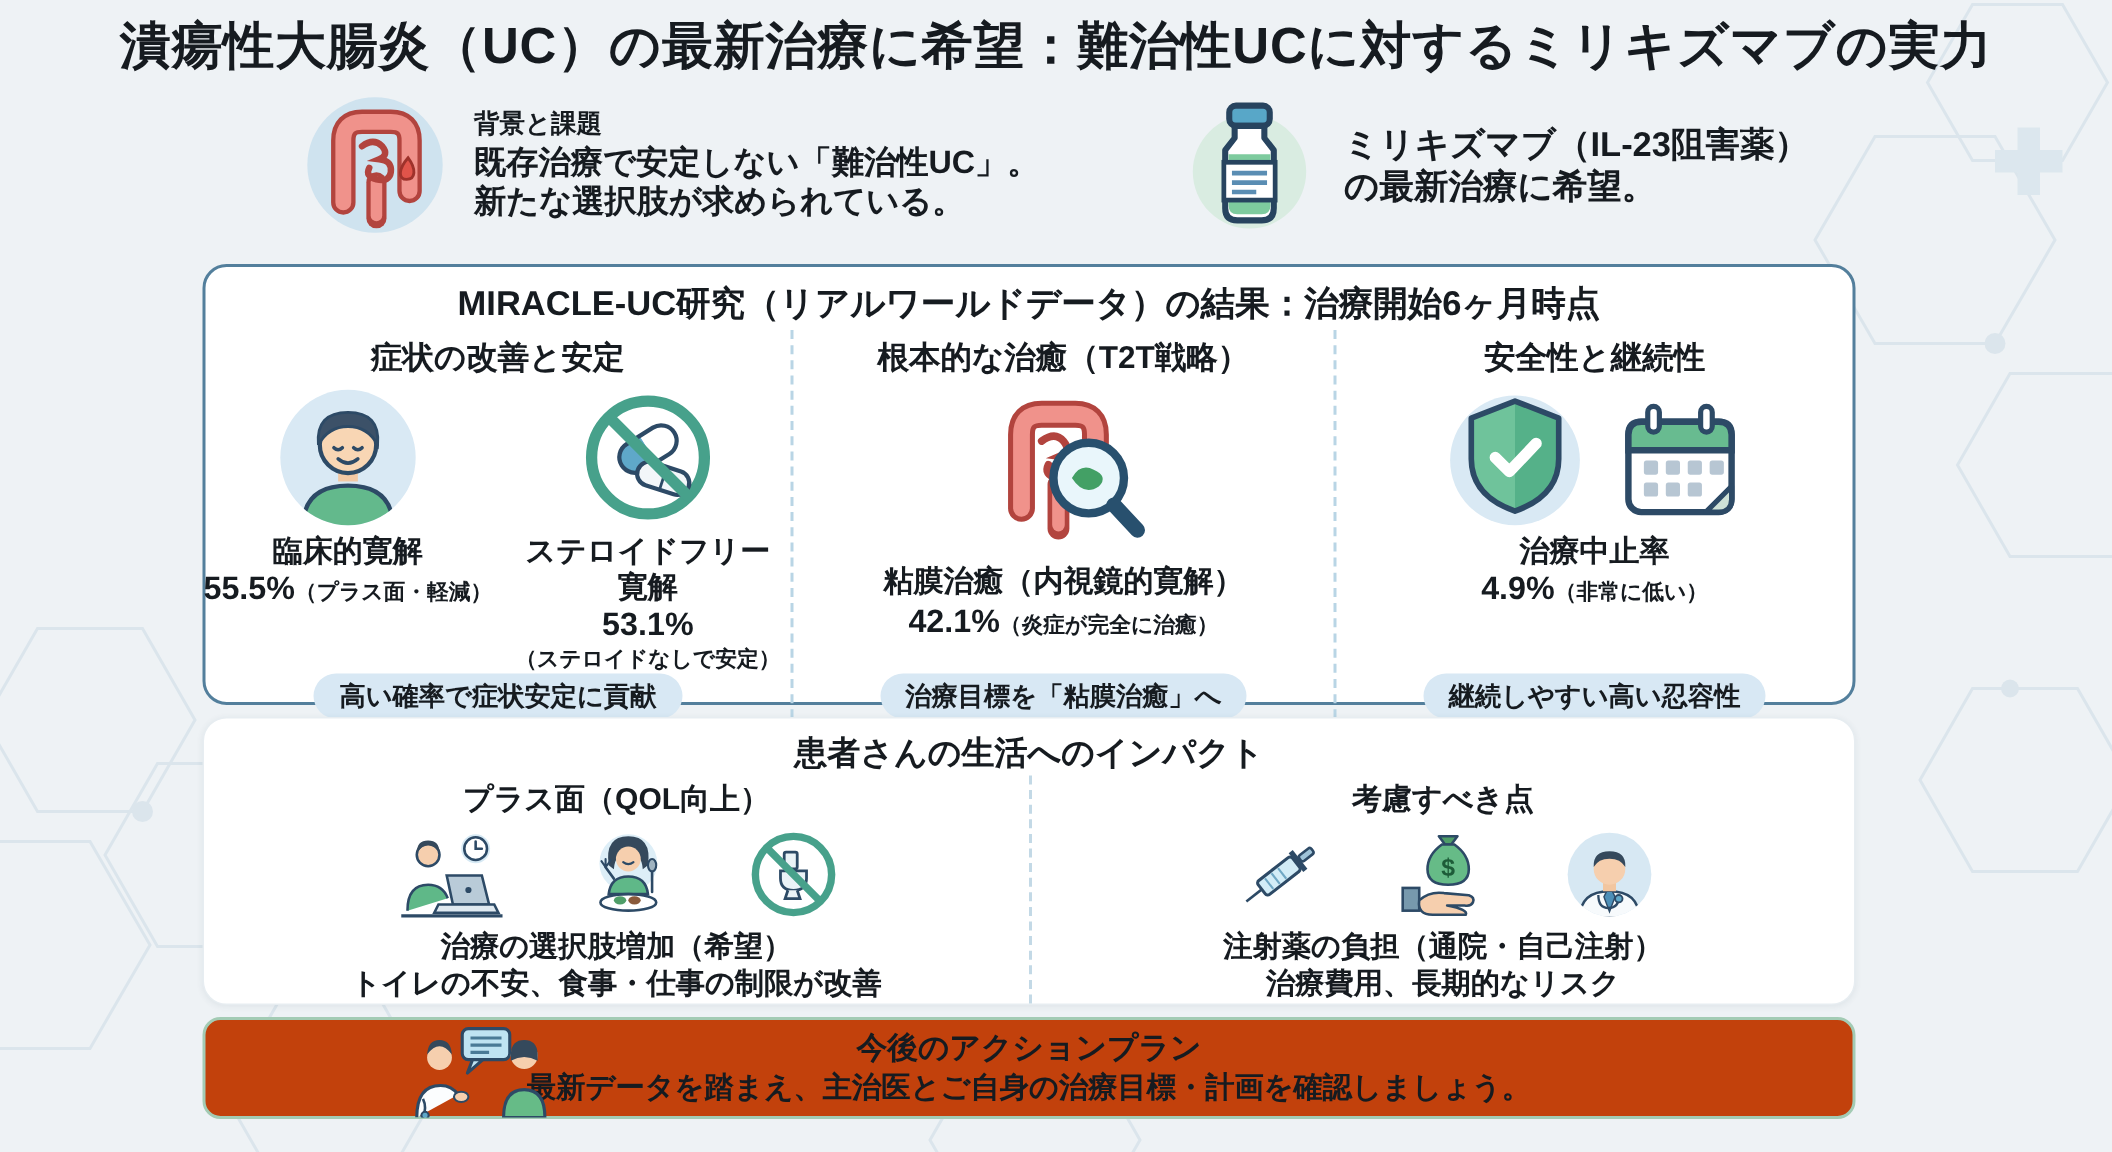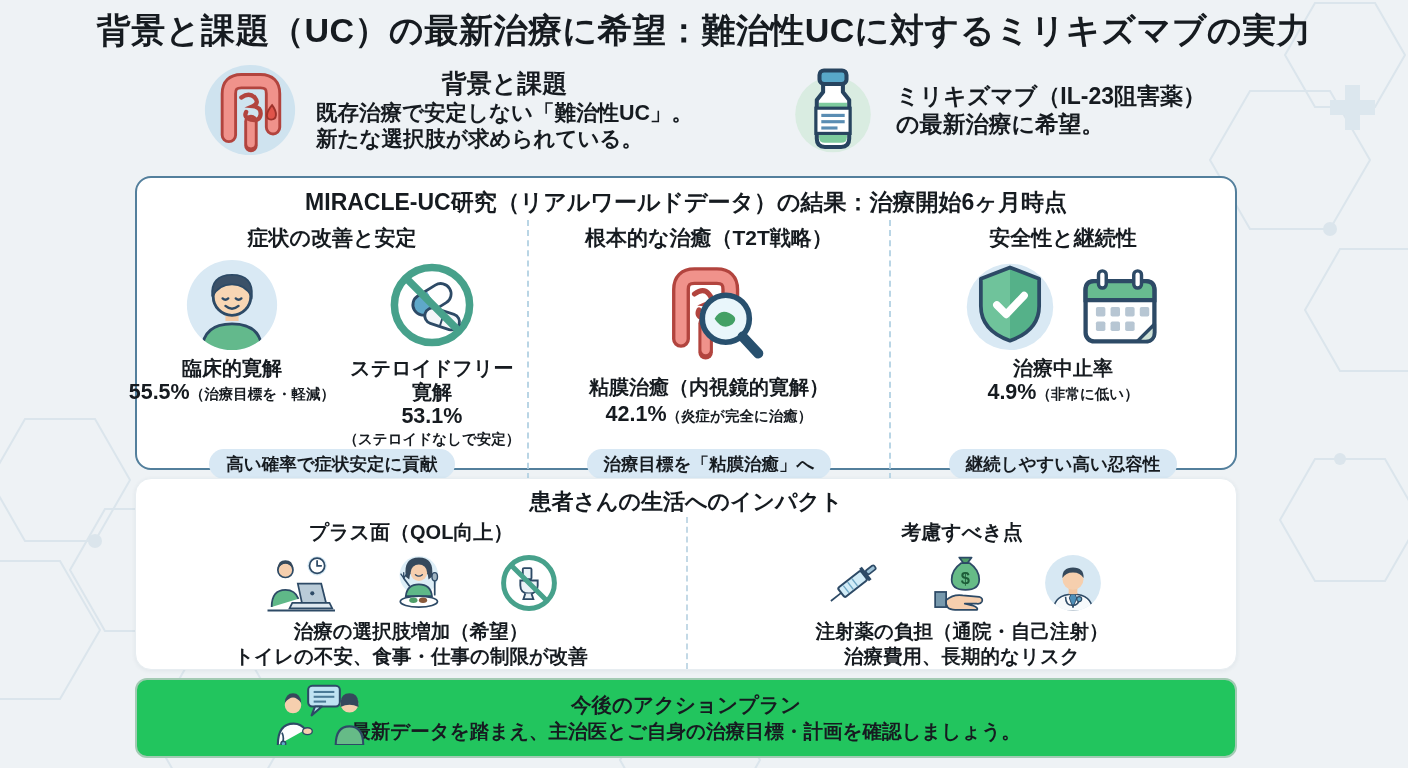--- a/index.html
+++ b/index.html
@@ -11,21 +11,21 @@
   .main-title{position:absolute;top:8px;left:0;width:100%;text-align:center;
               font-size:34px;font-weight:800;letter-spacing:.5px;z-index:2;}
 
   
   .intro-row{position:absolute;top:62px;left:0;width:100%;display:flex;
              justify-content:center;gap:95px;z-index:2;}
   .intro-block{display:flex;align-items:center;gap:18px;}
   .icon-intro{width:96px;height:96px;}
   .icon-intro2{width:90px;height:90px;}
   .intro-texts{display:flex;flex-direction:column;line-height:1.22;}
-  .intro-heading{font-size:25px;margin-bottom:1px;text-align:center;}
+  .intro-heading{font-size:17px;margin-bottom:1px;}
   .intro-line{font-size:21.5px;}
   .intro-line2{font-size:23px;}
 
   .panel{position:absolute;left:135px;width:1102px;background:#ffffff;z-index:2;box-sizing:border-box;}
   .results-panel{top:176px;height:294px;border:2.5px solid #537f9c;border-radius:16px;
                  display:flex;flex-direction:column;}
   .results-title{text-align:center;font-size:23px;margin-top:9px;}
   .results-columns{display:flex;flex:1;margin-top:2px;}
   .rcol{display:flex;flex-direction:column;align-items:center;padding-bottom:10px;box-sizing:border-box;}
   .rcol1{width:35.5%;}
@@ -52,21 +52,21 @@
   .impact-title{text-align:center;font-size:22px;margin-top:8px;}
   .impact-halves{display:flex;flex:1;}
   .half{width:50%;display:flex;flex-direction:column;align-items:center;box-sizing:border-box;}
   .half-right{border-left:2px dashed #c3d9e6;}
   .half-title{font-size:20px;margin-top:2px;}
   .imp-icons{display:flex;align-items:flex-end;gap:42px;margin-top:4px;height:64px;}
   .icon-imp{height:62px;width:auto;}
   .imp-line{font-size:19.5px;line-height:1.28;text-align:center;}
   .imp-lines{margin-top:5px;}
 
-  .action-panel{top:678px;height:80px;background:#22c55e;border:2px solid #a3cbb4;border-radius:12px;
+  .action-panel{top:678px;height:68px;background:#c2410c;border:2px solid #a3cbb4;border-radius:12px;
                 display:flex;flex-direction:column;align-items:center;justify-content:center;line-height:1.3;}
   .action-title{font-size:20.5px;}
   .action-text{font-size:19.5px;}
   .icon-talk{position:absolute;left:112px;top:3px;height:62px;width:150px;}
 </style>
 </head>
 <body>
 
 <div class="canvas">
 
@@ -81,21 +81,21 @@
       <polygon points="1280,520 1315,459 1385,459 1420,520 1385,581 1315,581"></polygon>
       <polygon points="1285,55 1315,3 1375,3 1405,55 1375,107 1315,107"></polygon>
       <polygon points="620,760 655,699 725,699 760,760 725,821 655,821"></polygon>
       <circle cx="95" cy="541" r="7" fill="#dbe5ec" stroke="none"></circle>
       <circle cx="1330" cy="229" r="7" fill="#dbe5ec" stroke="none"></circle>
       <circle cx="1340" cy="459" r="6" fill="#dbe5ec" stroke="none"></circle>
     </g>
     <path d="M1345,85 h15 v15 h15 v15 h-15 v15 h-15 v-15 h-15 v-15 h15 z" fill="#dce7ee"></path>
   </svg>
 
-  <div class="main-title">背景と課題（UC）の最新治療に希望：難治性UCに対するミリキズマブの実力</div>
+  <div class="main-title">潰瘍性大腸炎（UC）の最新治療に希望：難治性UCに対するミリキズマブの実力</div>
 
   <div class="intro-row">
     <div class="intro-block">
       <svg class="icon-intro" viewBox="0 0 100 100">
         <circle cx="50" cy="50" r="47" fill="#cfe3ef"></circle>
         <path d="M28,76 V33 Q28,20 41,20 H61 Q74,20 74,33 V68" fill="none" stroke="#b2443e" stroke-width="17" stroke-linecap="round"></path>
         <path d="M28,76 V33 Q28,20 41,20 H61 Q74,20 74,33 V68" fill="none" stroke="#f0928b" stroke-width="11" stroke-linecap="round"></path>
         <path d="M51,87 V62" stroke="#b2443e" stroke-width="14" stroke-linecap="round"></path>
         <path d="M51,85 V62" stroke="#f0928b" stroke-width="8" stroke-linecap="round"></path>
         <path d="M41,37 q8,-6 14,0 q5,6 -2,9 q9,1 8,9 q-1,7 -10,5 q-8,-2 -5,-8" fill="none" stroke="#b2443e" stroke-width="4.5" stroke-linecap="round"></path>
@@ -141,21 +141,21 @@
               <g clip-path="url(#clip-person)">
                 <path d="M18,100 q0,-30 32,-30 q32,0 32,30 z" fill="#63b98c" stroke="#2d4a66" stroke-width="3"></path>
               </g>
               <rect x="43" y="54" width="14" height="13" fill="#f3c9a4"></rect>
               <circle cx="50" cy="41" r="20" fill="#f8d6b4" stroke="#2d4a66" stroke-width="3"></circle>
               <path d="M29,41 q-2,-23 21,-23 q23,0 21,23 q-7,-13 -21,-13 q-14,0 -21,13" fill="#3c5168" stroke="#2d4a66" stroke-width="2"></path>
               <path d="M40,43 q3,3 6,0 M54,43 q3,3 6,0" fill="none" stroke="#2d4a66" stroke-width="2.5" stroke-linecap="round"></path>
               <path d="M43,51 q7,6 14,0" fill="none" stroke="#2d4a66" stroke-width="2.5" stroke-linecap="round"></path>
             </svg>
             <div class="stat-label">臨床的寛解</div>
-            <div class="stat-valueline"><span class="stat-value">55.5%</span><span class="stat-note">（治療目標を・軽減）</span></div>
+            <div class="stat-valueline"><span class="stat-value">55.5%</span><span class="stat-note">（プラス面・軽減）</span></div>
           </div>
           <div class="stat">
             <svg class="icon-xl" viewBox="0 0 100 100">
               <circle cx="50" cy="50" r="40" fill="#ffffff" stroke="#47a18b" stroke-width="8"></circle>
               <g transform="rotate(-32 50 44)">
                 <path d="M28,44 a11,11 0 0 1 11,-11 h11 v22 h-11 a11,11 0 0 1 -11,-11 z" fill="#5fa8c9"></path>
                 <path d="M50,33 h11 a11,11 0 0 1 0,22 h-11 z" fill="#ffffff"></path>
                 <rect x="28" y="33" width="44" height="22" rx="11" fill="none" stroke="#2d4a66" stroke-width="3"></rect>
               </g>
               <g transform="rotate(18 60 64)">

